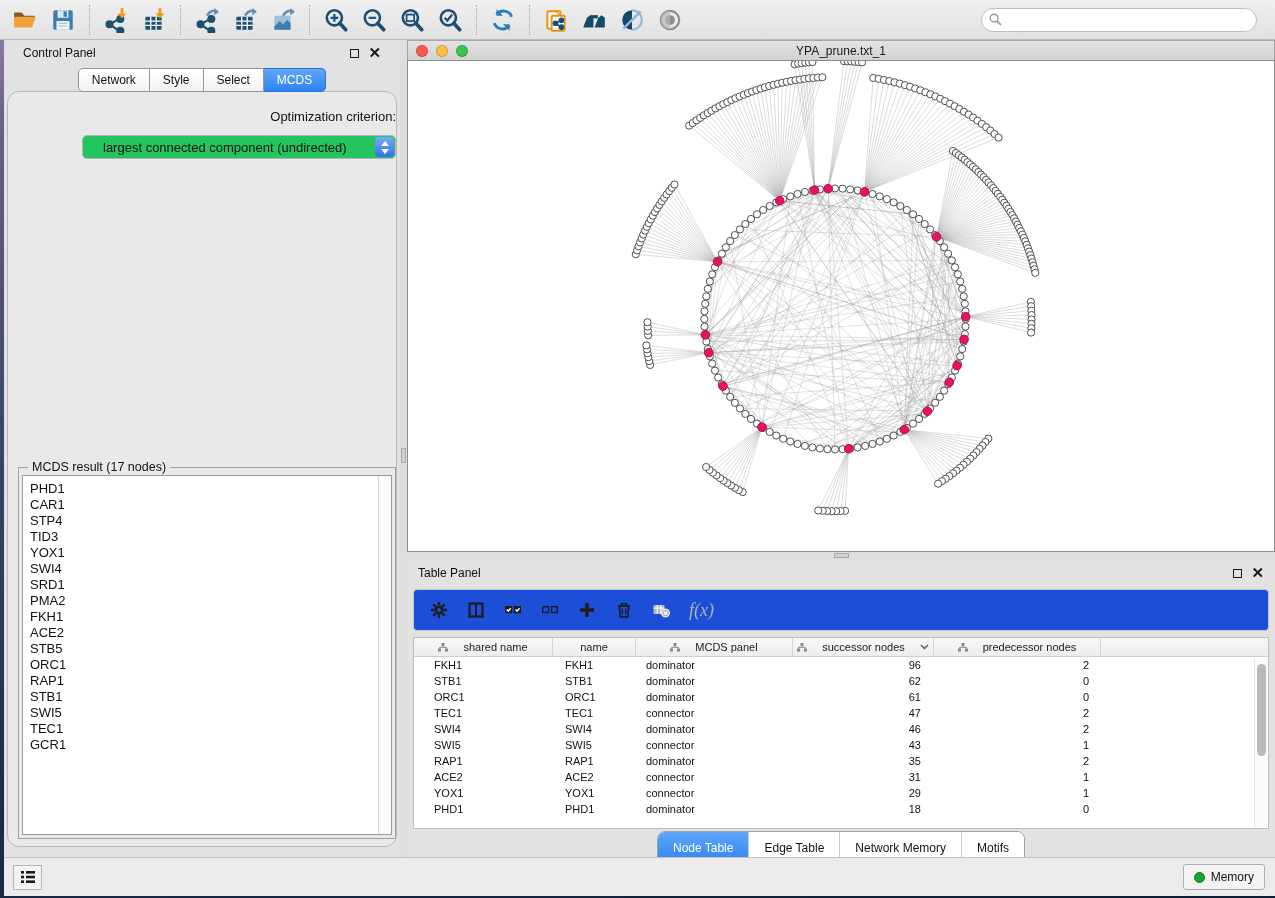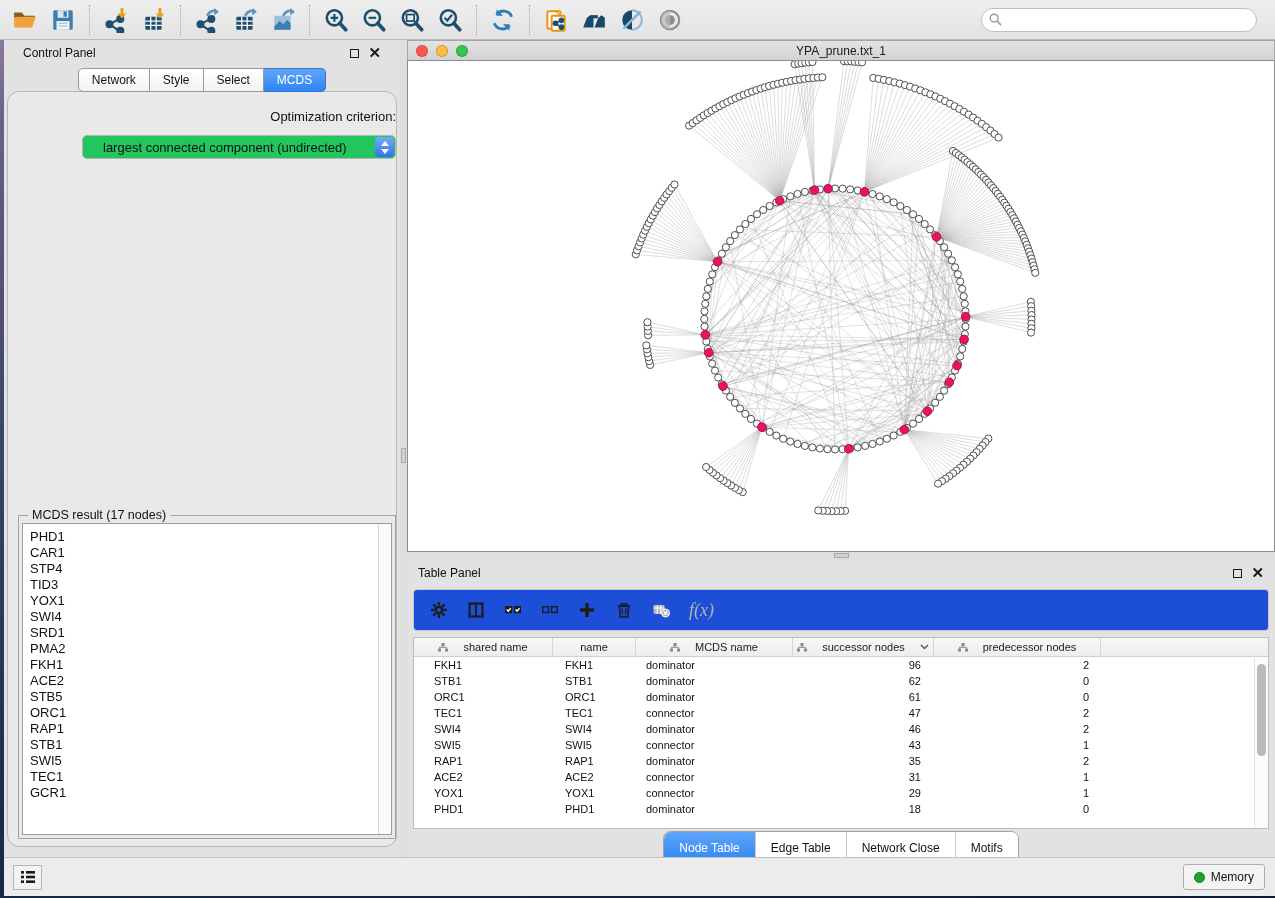--- a/index.html
+++ b/index.html
@@ -41,21 +41,21 @@
   .dropdown{margin-top:11px;width:314px;height:24px;background:#22c55e;border:1px solid #b4b4b4;border-radius:5px;
     display:flex;align-items:center;font-size:13px;padding-left:20px;position:relative;cursor:pointer}
   .dd-stepper{position:absolute;right:1px;top:1px;width:19px;height:20px;border-radius:4px;
     background:linear-gradient(#74abf9,#2f72ee);display:flex;flex-direction:column;align-items:center;justify-content:center;gap:3px}
   .dd-up{width:0;height:0;border-left:4px solid transparent;border-right:4px solid transparent;border-bottom:5px solid #fff}
   .dd-down{width:0;height:0;border-left:4px solid transparent;border-right:4px solid transparent;border-top:5px solid #fff}
   .btn-row{margin-top:12px;display:flex;gap:13px}
   .btn{font-size:13px;font-family:inherit;background:linear-gradient(#ffffff,#efefef);
     border:1px solid #a9a9a9;border-radius:5px;padding:4px 15px;cursor:pointer;color:#111}
   .btn.focused{box-shadow:0 0 0 3px rgba(96,156,245,.6);border-color:#6f9fe8}
-  .result-group{margin-top:auto;margin-bottom:7px;width:378px;height:324px;border:1px solid #a3a3a3;position:relative;background:#e9e9e9}
+  .result-group{margin-top:auto;margin-bottom:7px;width:378px;height:372px;border:1px solid #a3a3a3;position:relative;background:#e9e9e9}
   .rg-title{position:absolute;top:-8px;left:9px;background:#e9e9e9;padding:0 4px;font-size:12.5px}
   .rg-list{position:absolute;left:3px;right:3px;top:7px;bottom:3px;background:#fff;border:1px solid #9c9c9c;display:flex;overflow:hidden}
   .rg-items{flex:1;padding:5px 0 0 7px;font-size:13px;line-height:16px}
   .rg-scroll{width:13px;border-left:1px solid #d6d6d6;background:#fbfbfb}
   
   .vdivider{width:7px;background:#dedede;position:relative}
   .vd-handle{position:absolute;top:408px;left:1px;width:5px;height:15px;background:#d2d2d2;border:1px solid #a9a9a9}
   .hdivider{height:8px;background:#dedede;position:relative}
   .hd-handle{position:absolute;left:50%;top:1px;width:15px;height:5px;margin-left:-7px;background:#d2d2d2;border:1px solid #a9a9a9}
   
@@ -742,21 +742,21 @@
             </div>
             <div class="th" style="width: 157px;">
               <svg width="10" height="9" viewBox="0 0 10 9">
                 <g fill="#8a8a8a">
                   <rect x="3.5" y="0" width="3" height="3"></rect>
                   <rect x="0" y="5.5" width="3" height="3"></rect>
                   <rect x="7" y="5.5" width="3" height="3"></rect>
                 </g>
                 <path d="M5 3v1.3M1.5 5.5V4.3h7v1.2" stroke="#8a8a8a" fill="none"></path>
               </svg>
-              <span>MCDS name</span>
+              <span>MCDS panel</span>
             </div>
             <div class="th" style="width: 141px;">
               <svg width="10" height="9" viewBox="0 0 10 9">
                 <g fill="#8a8a8a">
                   <rect x="3.5" y="0" width="3" height="3"></rect>
                   <rect x="0" y="5.5" width="3" height="3"></rect>
                   <rect x="7" y="5.5" width="3" height="3"></rect>
                 </g>
                 <path d="M5 3v1.3M1.5 5.5V4.3h7v1.2" stroke="#8a8a8a" fill="none"></path>
               </svg>
@@ -851,21 +851,21 @@
             </div>
           </div>
         <div class="tb-scroll">
           <div class="tb-thumb"></div>
         </div>
       </div>
       <div class="bottom-tabs">
         <div class="bt-group">
             <button class="bt-tab active">Node Table</button>
             <button class="bt-tab">Edge Table</button>
-            <button class="bt-tab">Network Close</button>
+            <button class="bt-tab">Network Memory</button>
             <button class="bt-tab">Motifs</button>
           </div>
       </div>
     </div>
 
   </div>
 </div>
 
 <div class="statusbar">
   <button class="sb-list-btn">

